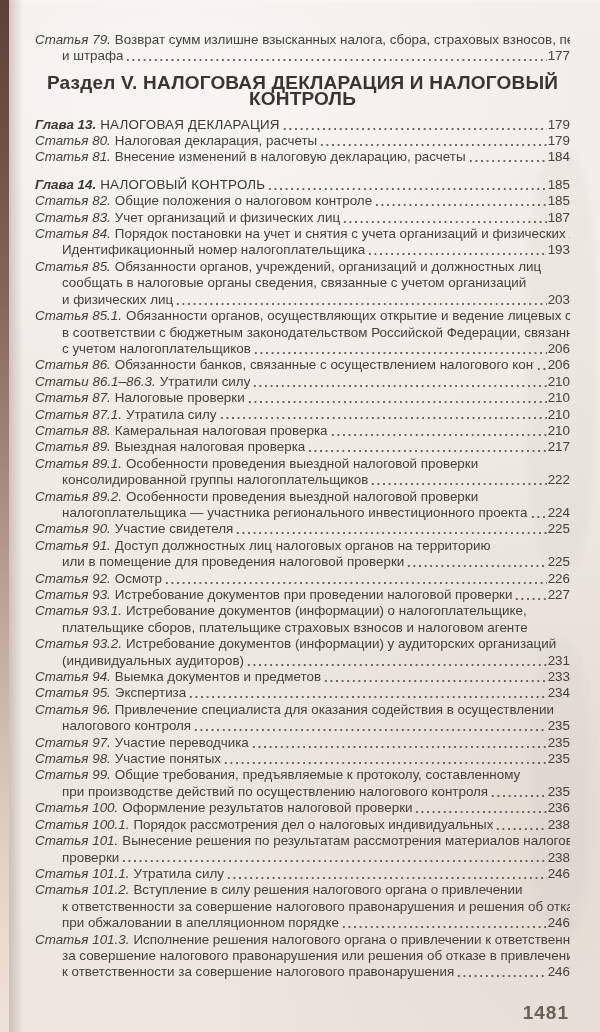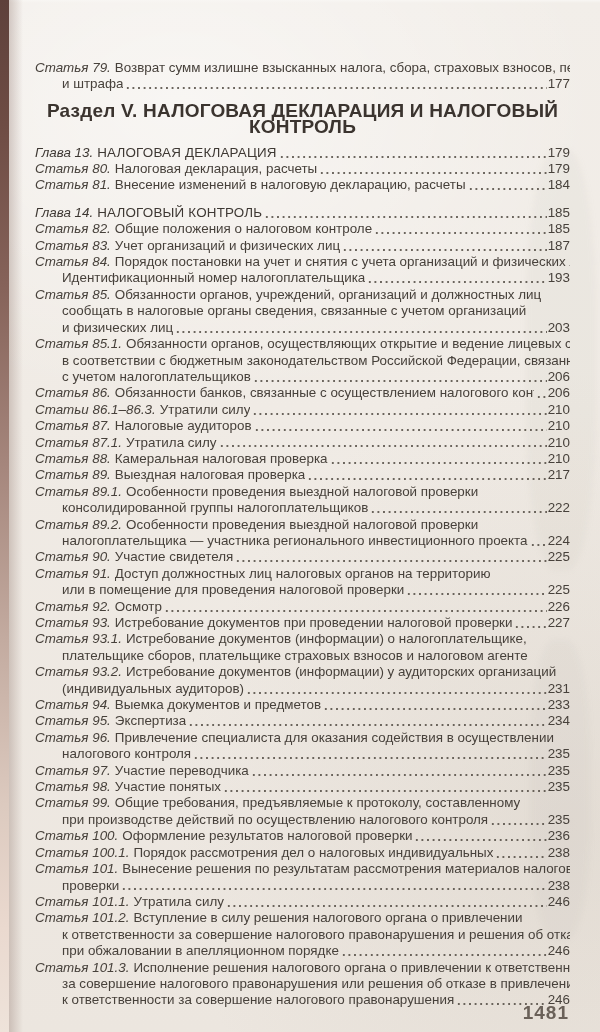--- a/index.html
+++ b/index.html
@@ -29,38 +29,38 @@
   }
   .page-edge-soft {
     position: absolute; left: 9px; top: 0; bottom: 0; width: 14px;
     background: linear-gradient(90deg, rgba(120,90,80,0.28), rgba(120,90,80,0));
   }
   .smudge { position: absolute; filter: blur(3px); border-radius: 40%; }
   .smudge.a { right: 4px; top: 150px; width: 70px; height: 420px; background: rgba(150,150,135,0.06); }
   .smudge.b { right: 10px; top: 640px; width: 60px; height: 300px; background: rgba(140,145,130,0.05); }
   .content {
     position: absolute; left: 9px; top: 0; right: 0; bottom: 0;
-    padding: 60px 30px 0 26px;
+    padding: 32px 30px 0 26px;
     font-size: 13.4px; line-height: 16.4px;
   }
   .toc-line { display: flex; align-items: baseline; white-space: nowrap; overflow: hidden; }
   .toc-line.cont { padding-left: 27px; }
   .label { font-style: italic; margin-right: 4px; flex: 0 0 auto; }
   .txt { flex: 0 1 auto; overflow: hidden; }
   .dots {
     flex: 1 1 12px; min-width: 10px; align-self: stretch;
     background-image: radial-gradient(circle, rgba(77,70,62,0.82) 1.05px, rgba(77,70,62,0) 1.35px);
     background-size: 5.6px 4px;
     background-repeat: repeat-x;
     background-position: left calc(100% - 2.5px);
     margin: 0 1px 0 2px;
   }
   .pg { flex: 0 0 auto; }
   .toc-entry.gap { margin-top: 11px; text-align: right; }
-  .toc-entry.chapter .label { font-weight: normal; color: #3e3833; }
+  .toc-entry.chapter .label { font-weight: bold; color: #3e3833; }
   .toc-entry.chapter .txt { letter-spacing: 0.2px; color: #3e3833; }
   .section-heading {
     text-align: center; font-weight: bold; color: #3b342f;
     font-size: 19px; letter-spacing: 0.2px;
     margin: 10px 0 9px 0;
   }
   .folio {
     position: absolute; right: 31px; bottom: 11px;
     font-size: 19px; font-weight: bold; letter-spacing: 1px;
     color: #5d544c; opacity: 0.9;
@@ -187,21 +187,21 @@
           <div class="toc-line">
             <span class="label">Статьи 86.1–86.3.</span>
             <span class="txt">Утратили силу</span>
             <span class="dots"></span>
             <span class="pg">210</span>
           </div>
         </div>
         <div class="toc-entry">
           <div class="toc-line">
             <span class="label">Статья 87.</span>
-            <span class="txt">Налоговые аудиторов</span>
+            <span class="txt">Налоговые проверки</span>
             <span class="dots"></span>
             <span class="pg">210</span>
           </div>
         </div>
         <div class="toc-entry">
           <div class="toc-line">
             <span class="label">Статья 87.1.</span>
             <span class="txt">Утратила силу</span>
             <span class="dots"></span>
             <span class="pg">210</span>

